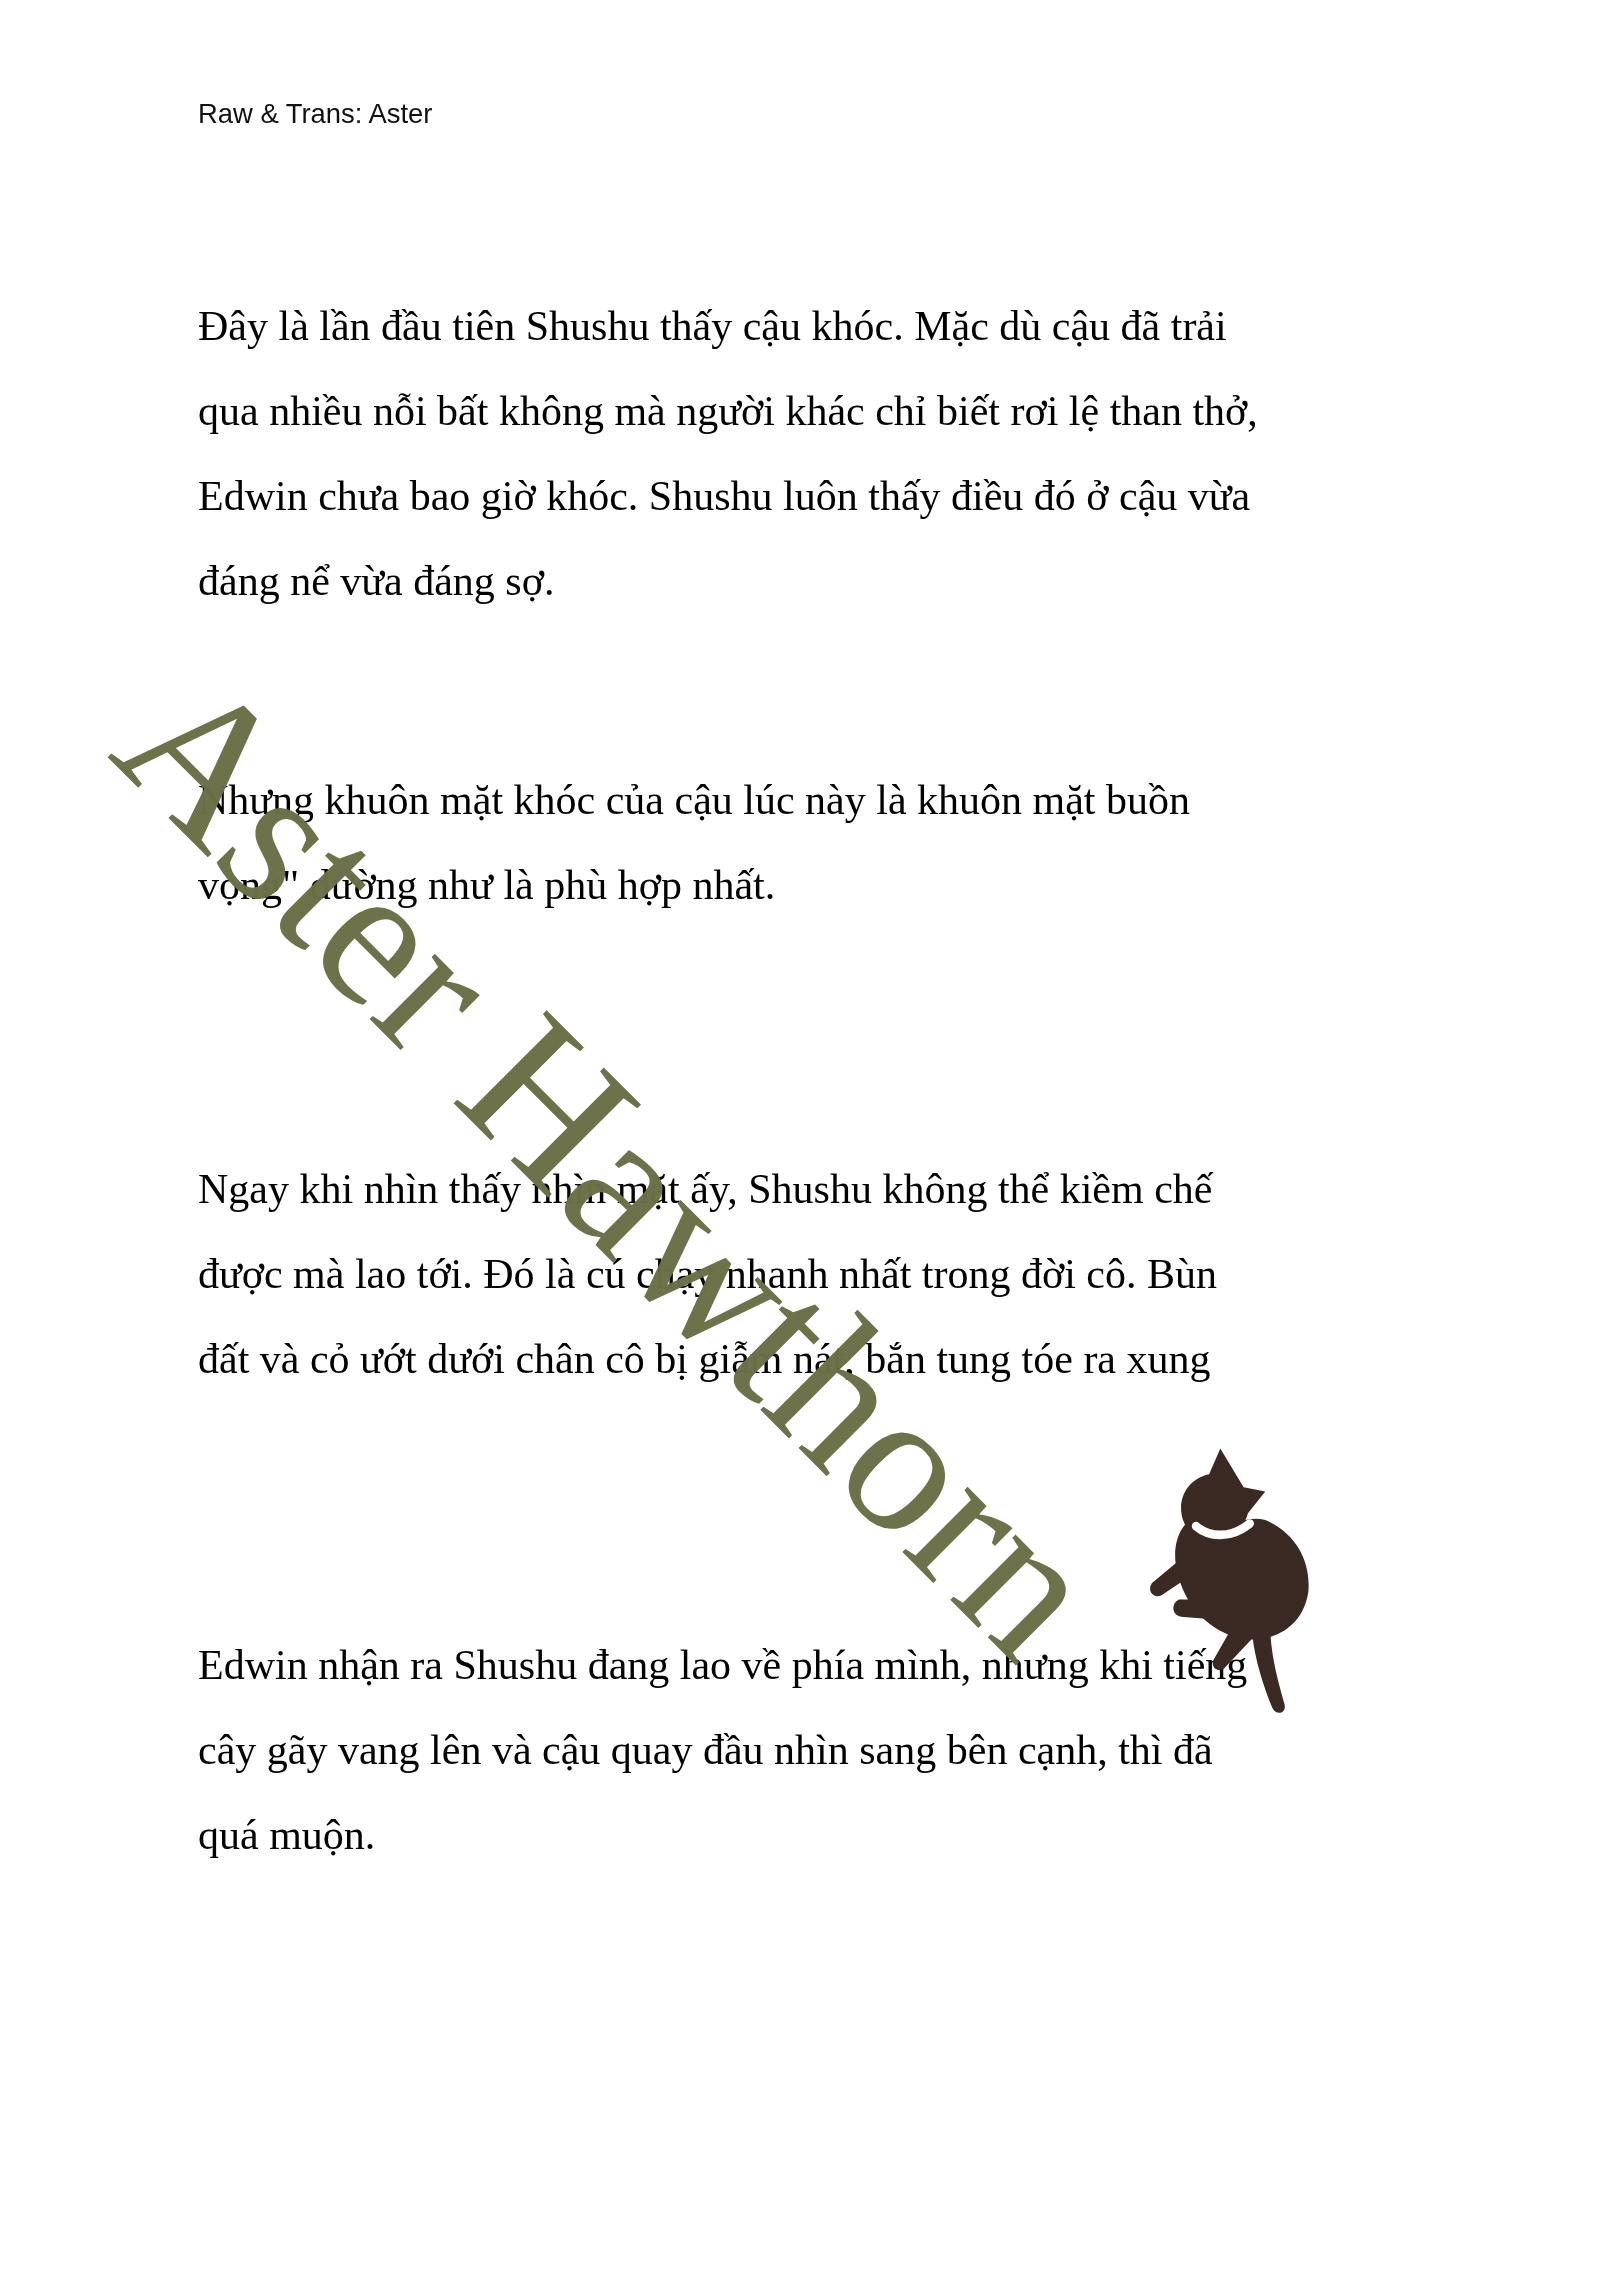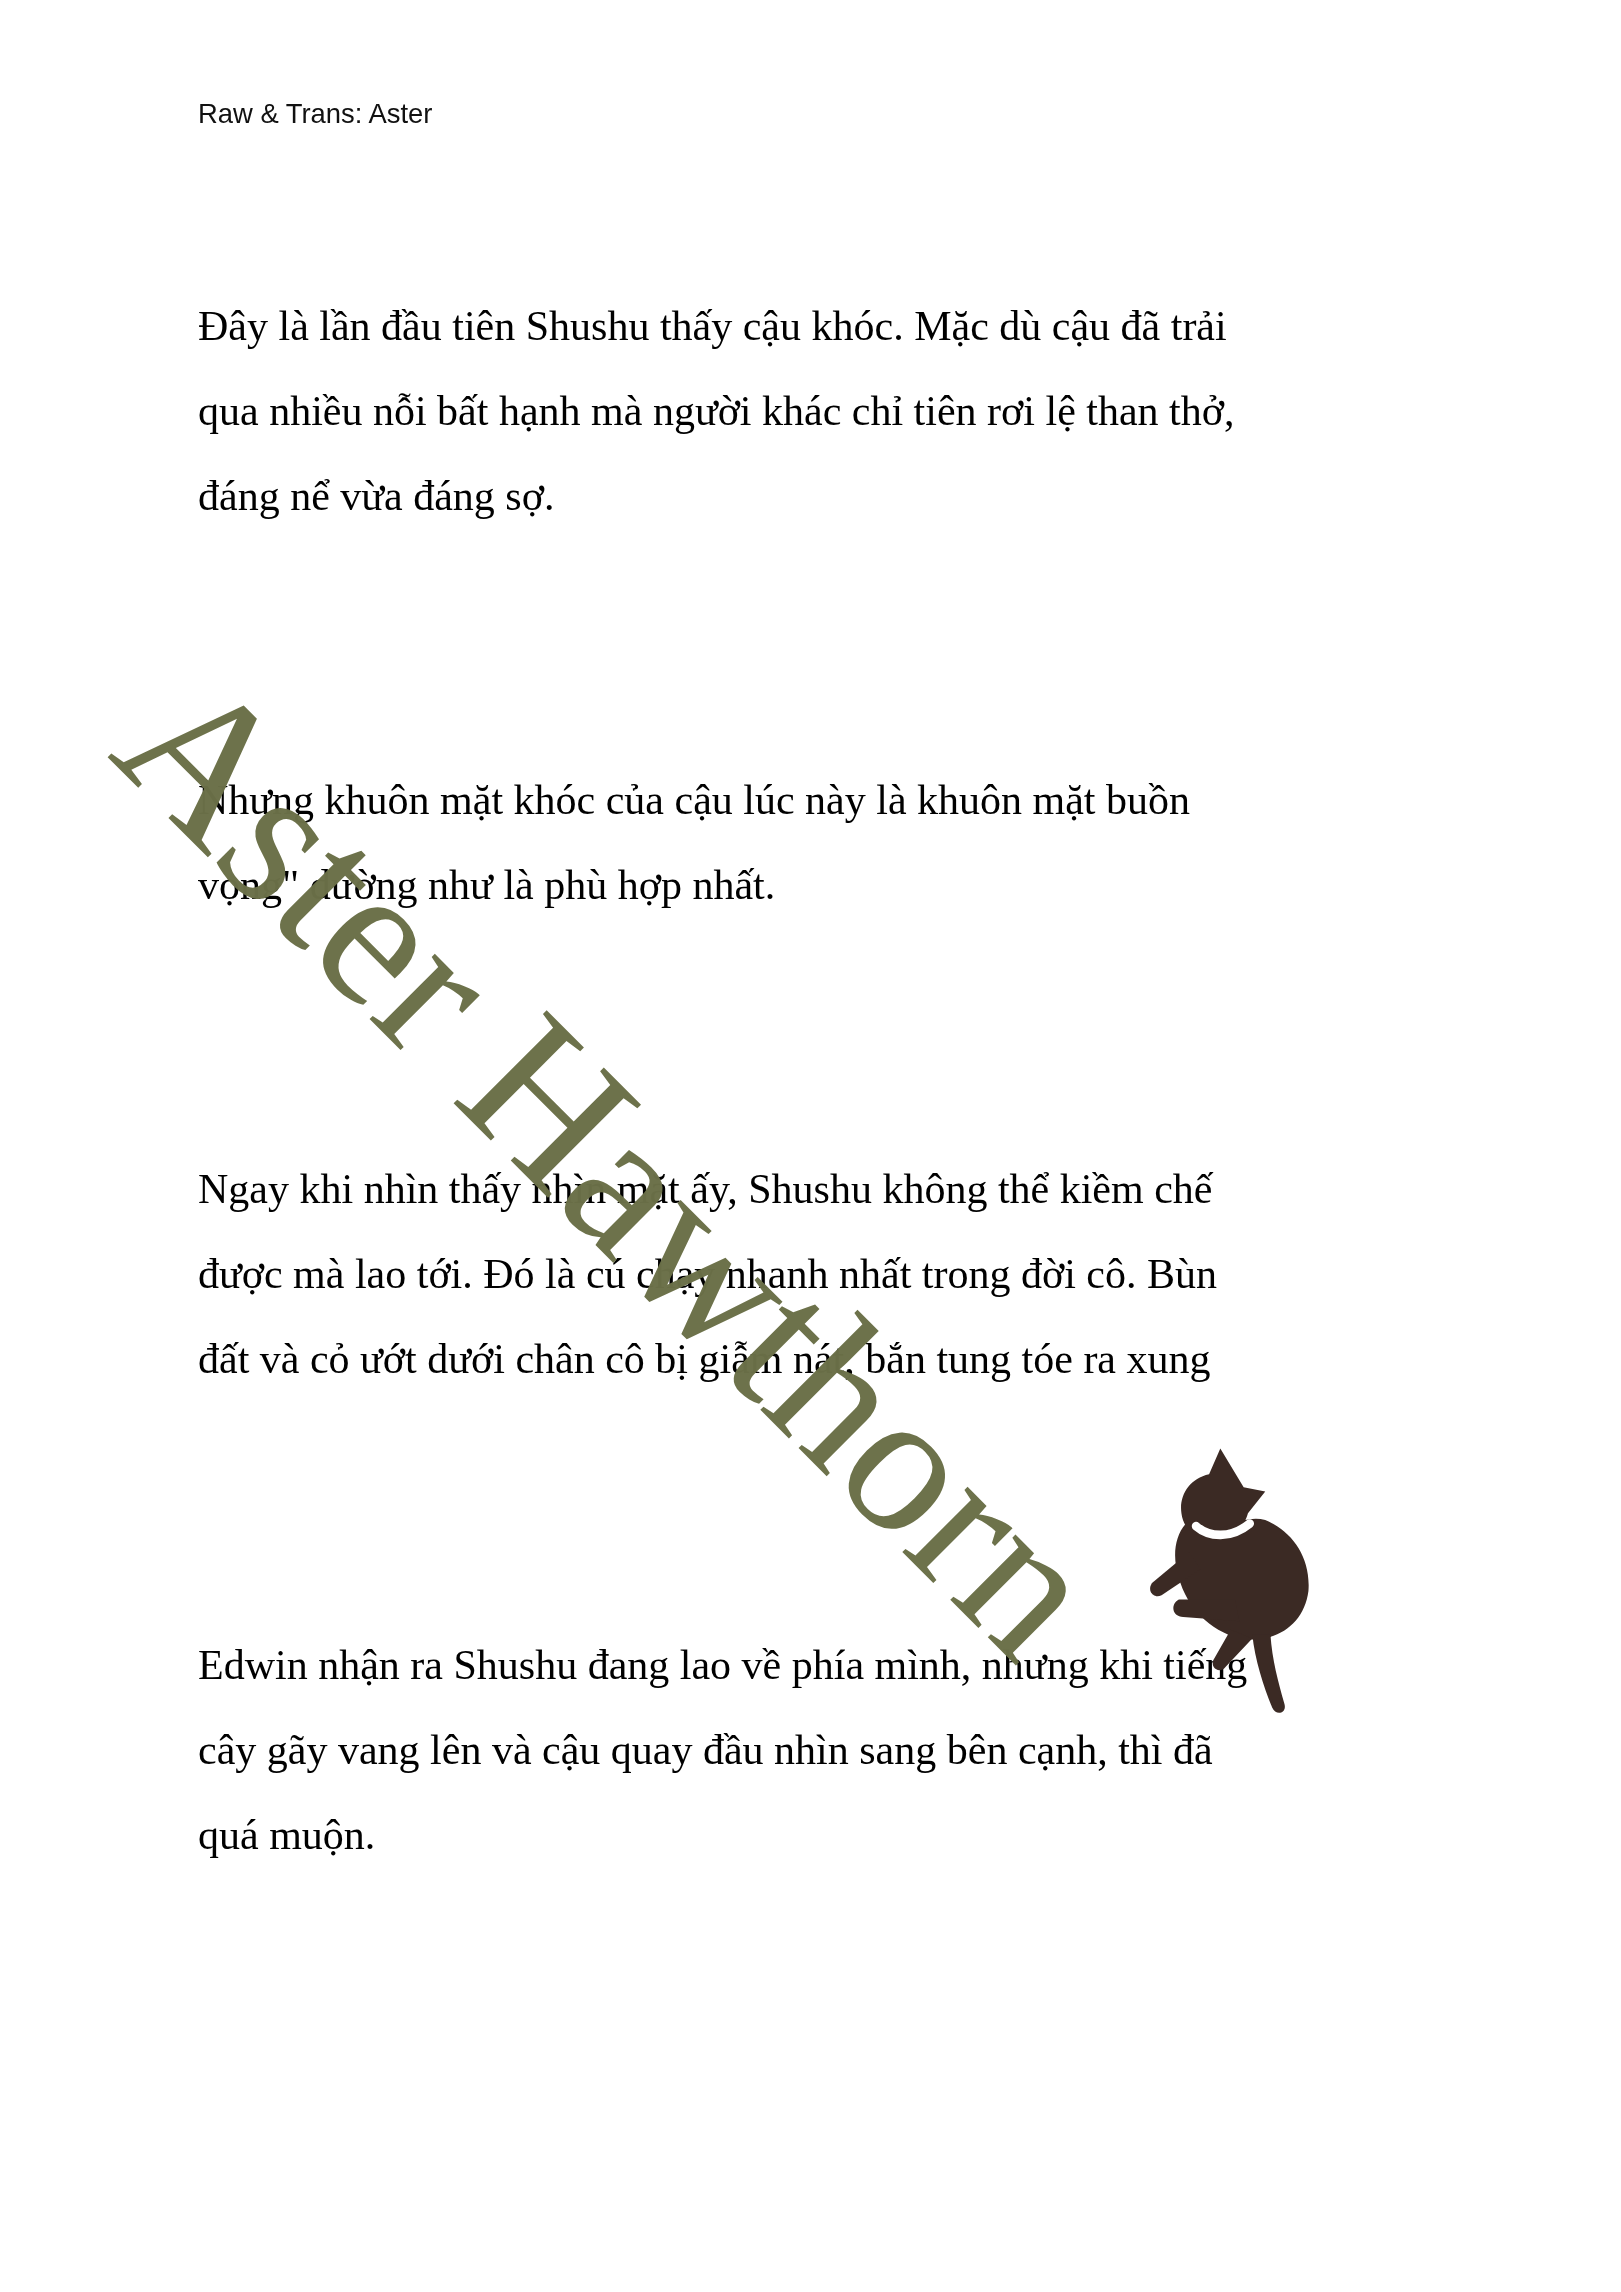--- a/index.html
+++ b/index.html
@@ -26,21 +26,22 @@
 </style>
 </head>
 <body>
 
 <div class="page">
   <div class="header">Raw &amp; Trans: Aster</div>
 
   <div class="body-text">
     <div class="para" style="top:284px;">
       <span class="line">Đây là lần đầu tiên Shushu thấy cậu khóc. Mặc dù cậu đã trải</span>
-      <span class="line">qua nhiều nỗi bất hạnh mà người khác chỉ tiên rơi lệ than thở,</span>
+      <span class="line">qua nhiều nỗi bất không mà người khác chỉ biết rơi lệ than thở,</span>
+      <span class="line">Edwin chưa bao giờ khóc. Shushu luôn thấy điều đó ở cậu vừa</span>
       <span class="line">đáng nể vừa đáng sợ.</span>
     </div>
     <div class="para" style="top:758px;">
       <span class="line">Nhưng khuôn mặt khóc của cậu lúc này là khuôn mặt buồn</span>
       <span class="line">vọng" dường như là phù hợp nhất.</span>
     </div>
     <div class="para" style="top:1147px;">
       <span class="line">Ngay khi nhìn thấy nhìn mặt ấy, Shushu không thể kiềm chế</span>
       <span class="line">được mà lao tới. Đó là cú chạy nhanh nhất trong đời cô. Bùn</span>
       <span class="line">đất và cỏ ướt dưới chân cô bị giẫm nát, bắn tung tóe ra xung</span>

